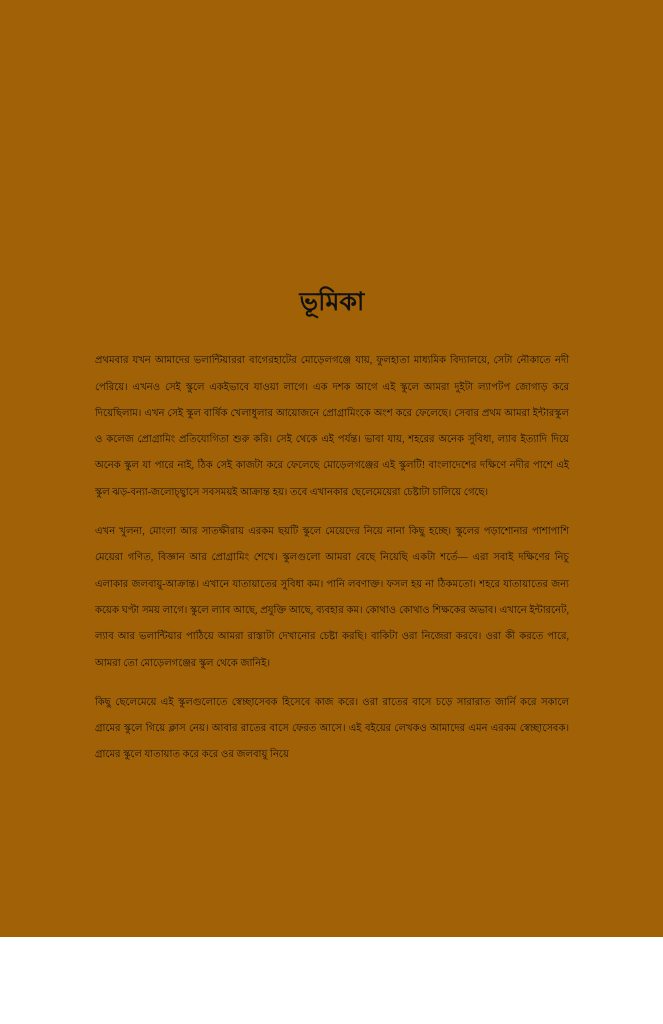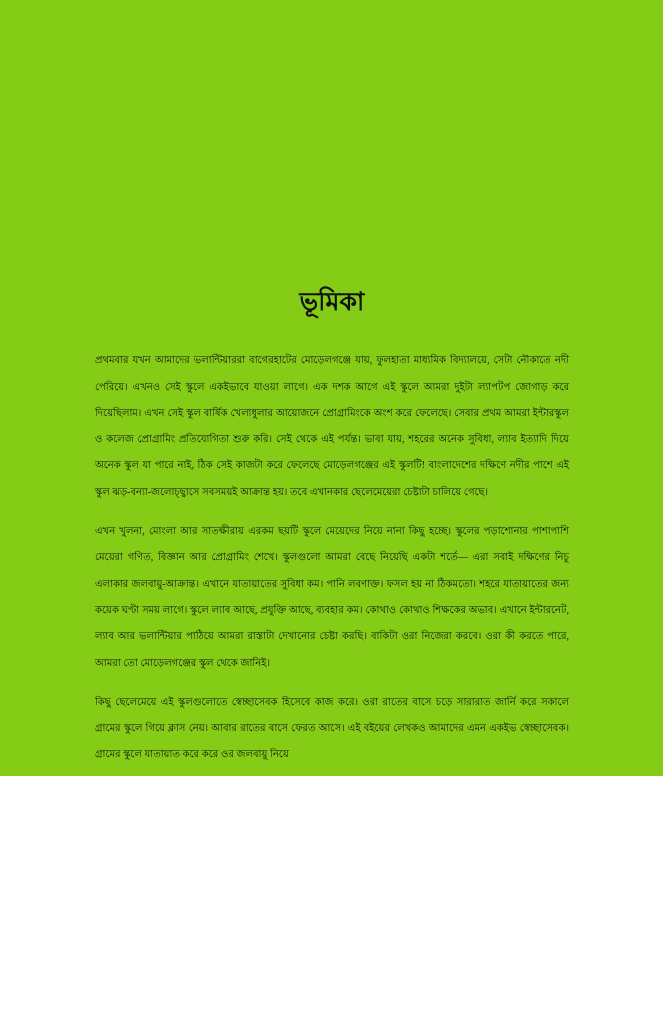--- a/index.html
+++ b/index.html
@@ -12,22 +12,22 @@
     height: 1024px;
     overflow: hidden;
     font-family: "Liberation Serif", "DejaVu Serif", serif;
     color: #111111;
     -webkit-font-smoothing: antialiased;
   }
 
   .page {
     position: relative;
     width: 663px;
-    height: 776px;
-    background: #84cc16;
+    height: 937px;
+    background: #a16207;
     box-sizing: border-box;
   }
 
   .content {
     position: absolute;
     left: 95px;
     top: 286px;
     width: 474px;
   }
 
@@ -57,17 +57,17 @@
 <body>
 
 <div class="page">
   <div class="content">
 
     <h1 class="chapter-title">ভূমিকা</h1>
 
     <div class="body-text">
       <p>প্রথমবার যখন আমাদের ভলান্টিয়াররা বাগেরহাটের মোড়েলগঞ্জে যায়, ফুলহাতা মাধ্যমিক বিদ্যালয়ে, সেটা নৌকাতে নদী পেরিয়ে। এখনও সেই স্কুলে একইভাবে যাওয়া লাগে। এক দশক আগে এই স্কুলে আমরা দুইটা ল্যাপটপ জোগাড় করে দিয়েছিলাম। এখন সেই স্কুল বার্ষিক খেলাধুলার আয়োজনে প্রোগ্রামিংকে অংশ করে ফেলেছে। সেবার প্রথম আমরা ইন্টারস্কুল ও কলেজ প্রোগ্রামিং প্রতিযোগিতা শুরু করি। সেই থেকে এই পর্যন্ত। ভাবা যায়, শহরের অনেক সুবিধা, ল্যাব ইত্যাদি দিয়ে অনেক স্কুল যা পারে নাই, ঠিক সেই কাজটা করে ফেলেছে মোড়েলগঞ্জের এই স্কুলটি! বাংলাদেশের দক্ষিণে নদীর পাশে এই স্কুল ঝড়-বন্যা-জলোচ্ছ্বাসে সবসময়ই আক্রান্ত হয়। তবে এখানকার ছেলেমেয়েরা চেষ্টাটা চালিয়ে গেছে।</p>
       <p>এখন খুলনা, মোংলা আর সাতক্ষীরায় এরকম ছয়টি স্কুলে মেয়েদের নিয়ে নানা কিছু হচ্ছে। স্কুলের পড়াশোনার পাশাপাশি মেয়েরা গণিত, বিজ্ঞান আর প্রোগ্রামিং শেখে। স্কুলগুলো আমরা বেছে নিয়েছি একটা শর্তে— এরা সবাই দক্ষিণের নিচু এলাকার জলবায়ু-আক্রান্ত। এখানে যাতায়াতের সুবিধা কম। পানি লবণাক্ত। ফসল হয় না ঠিকমতো। শহরে যাতায়াতের জন্য কয়েক ঘণ্টা সময় লাগে। স্কুলে ল্যাব আছে, প্রযুক্তি আছে, ব্যবহার কম। কোথাও কোথাও শিক্ষকের অভাব। এখানে ইন্টারনেট, ল্যাব আর ভলান্টিয়ার পাঠিয়ে আমরা রাস্তাটা দেখানোর চেষ্টা করছি। বাকিটা ওরা নিজেরা করবে। ওরা কী করতে পারে, আমরা তো মোড়েলগঞ্জের স্কুল থেকে জানিই।</p>
-      <p>কিছু ছেলেমেয়ে এই স্কুলগুলোতে স্বেচ্ছাসেবক হিসেবে কাজ করে। ওরা রাতের বাসে চড়ে সারারাত জার্নি করে সকালে গ্রামের স্কুলে গিয়ে ক্লাস নেয়। আবার রাতের বাসে ফেরত আসে। এই বইয়ের লেখকও আমাদের এমন একইভ স্বেচ্ছাসেবক। গ্রামের স্কুলে যাতায়াত করে করে ওর জলবায়ু নিয়ে</p>
+      <p>কিছু ছেলেমেয়ে এই স্কুলগুলোতে স্বেচ্ছাসেবক হিসেবে কাজ করে। ওরা রাতের বাসে চড়ে সারারাত জার্নি করে সকালে গ্রামের স্কুলে গিয়ে ক্লাস নেয়। আবার রাতের বাসে ফেরত আসে। এই বইয়ের লেখকও আমাদের এমন এরকম স্বেচ্ছাসেবক। গ্রামের স্কুলে যাতায়াত করে করে ওর জলবায়ু নিয়ে</p>
     </div>
 
   </div>
 </div>
 
 </body></html>

